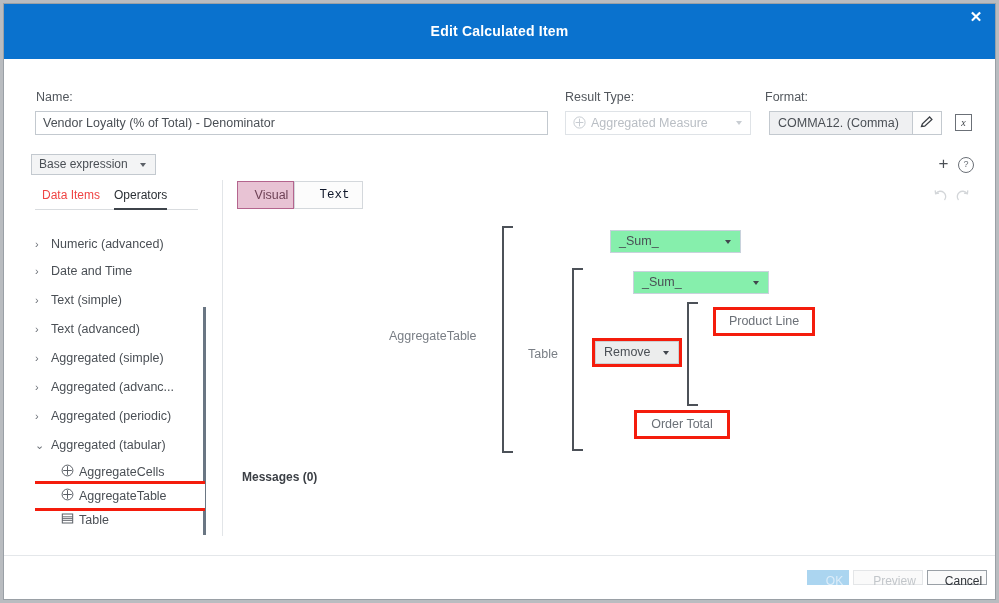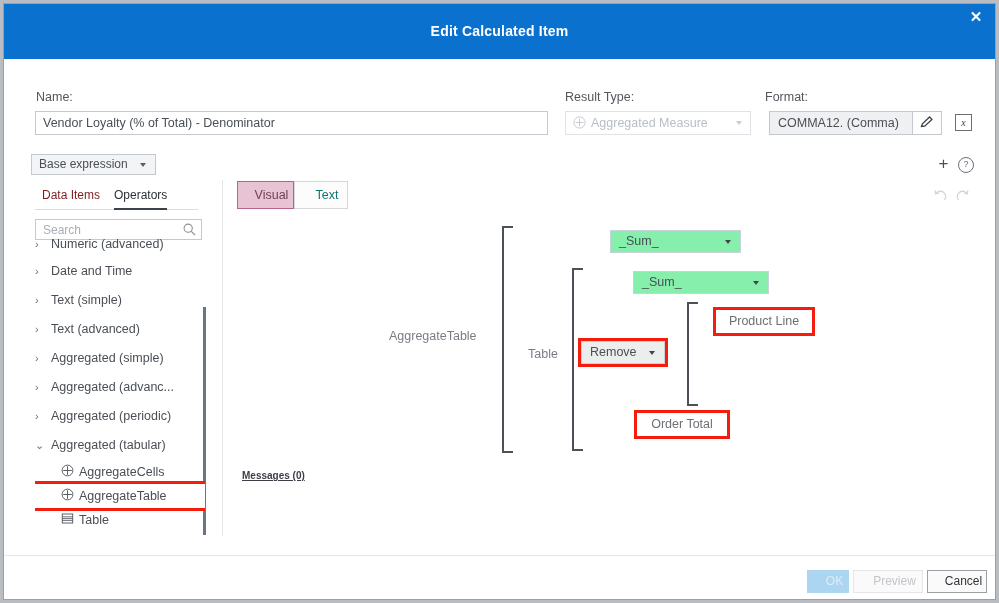--- a/index.html
+++ b/index.html
@@ -116,21 +116,21 @@
   .tb-undo{position:absolute;left:928px;top:184px;width:16px;height:16px;cursor:pointer;}
   .tb-redo{position:absolute;left:951px;top:184px;width:16px;height:16px;cursor:pointer;}
 
   
   .tabs-row{
     position:absolute;left:31px;top:181px;width:163px;height:24px;
     border-bottom:1px solid #d9dcdf;
   }
   .ltab{
     position:absolute;top:0;height:23px;line-height:20px;
-    font-size:12px;color:#7f1d1d;cursor:pointer;
+    font-size:12px;color:#ef4444;cursor:pointer;
   }
   .ltab.di{left:7px;}
   .ltab.op{left:79px;}
   .ltab.active{color:#2b3035;border-bottom:2px solid #3d434a;}
 
   .search-wrap{
     position:absolute;left:31px;top:215px;width:167px;height:21px;
     border:1px solid #c3c9cf;background:#fff;box-sizing:border-box;
   }
   .search-input{
@@ -183,21 +183,21 @@
     position:absolute;left:233px;top:177px;height:28px;
   }
   .vt-btn{
     position:absolute;top:0;height:28px;line-height:27px;
     box-sizing:border-box;text-align:center;font-size:12.5px;cursor:pointer;padding-left:12px;
   }
   .vt-btn.visual{
     left:0;width:57px;background:#e8c3d4;border:1px solid #b4658e;color:#6e4256;
   }
   .vt-btn.text{
-    left:57px;width:54px;background:#fcfcfc;border:1px solid #d4d8dc;color:#0f766e;
+    left:57px;width:69px;background:#fcfcfc;border:1px solid #d4d8dc;color:#0f172a;font-family:Liberation Mono, monospace;
   }
 
   
   .canvas{
     position:absolute;left:225px;top:210px;width:766px;height:240px;
   }
   .exprlabel{
     position:absolute;font-size:12.5px;color:#797e85;white-space:nowrap;
   }
   .bracket{
@@ -208,39 +208,39 @@
     position:absolute;height:23px;box-sizing:border-box;
     border:1px solid #c8d2dc;background:#86efac;
     font-size:12.5px;color:#4a4f55;cursor:pointer;
   }
   .ddl .dt{position:absolute;left:8px;top:0;line-height:21px;}
   .ddl .caret{
     position:absolute;right:9px;top:9px;
     border-left:3.5px solid transparent;border-right:3.5px solid transparent;
     border-top:4.5px solid #41464d;
   }
-  .ddl.gray{background:#eceded;border:1px solid #cdd0d3;}
+  .ddl.gray{background:#eceded;border:1px solid #cdd0d3;margin-left:14px;}
   .tokbox{
     position:absolute;height:23px;line-height:23px;
     text-align:center;font-size:12.5px;color:#6b7077;
     background:#fff;cursor:pointer;box-sizing:border-box;
   }
   .redring{box-shadow:0 0 0 3px #f41c0c;}
 
   .messages{
     position:absolute;left:238px;top:466px;
-    font-size:10px;font-weight:bold;color:#3b3f45;text-decoration:underline;
+    font-size:12px;font-weight:bold;color:#3b3f45;
   }
 
   
   .footer-sep{
     position:absolute;left:0;top:551px;width:100%;height:1px;background:#e4e7ea;
   }
   .fbtn{
-    position:absolute;top:566px;height:23px;line-height:21px;
+    position:absolute;top:566px;height:15px;line-height:21px;
     box-sizing:border-box;text-align:center;font-size:12px;cursor:pointer;padding-left:13px;
   }
   .fbtn.ok{left:803px;width:42px;background:#abd5f0;color:#dcedf9;border:1px solid #abd5f0;}
   .fbtn.preview{left:849px;width:70px;background:#fafafa;color:#c2c6ca;border:1px solid #e4e6e8;}
   .fbtn.cancel{left:923px;width:60px;background:#fafafa;color:#32363b;border:1px solid #9aa0a6;}
 </style>
 </head>
 <body>
 
 <div id="dialog">
@@ -295,29 +295,20 @@
       <path d="M3.5 12 A5 5 0 1 1 11.8 5.2" fill="none" stroke="#d3d6d9" stroke-width="1.3"></path>
       <path d="M12.8 2.4 L12.4 5.8 L9 5.2" fill="none" stroke="#d3d6d9" stroke-width="1.3"></path>
     </svg>
   </div>
 
   <div class="tabs-row">
     <div class="ltab di">Data Items</div>
     <div class="ltab op active">Operators</div>
   </div>
 
-  <div class="search-wrap">
-    <input class="search-input" placeholder="Search" style="">
-    <span class="search-icon">
-      <svg width="13" height="13" viewBox="0 0 13 13">
-        <circle cx="5.2" cy="5.2" r="4.1" fill="none" stroke="#8b9097" stroke-width="1.1"></circle>
-        <path d="M8.3 8.3 L12 12" stroke="#8b9097" stroke-width="1.1"></path>
-      </svg>
-    </span>
-  </div>
 
   <div class="tree">
     <div class="tnode first">
       <span class="chev">›</span><span>Numeric (advanced)</span>
     </div>
     <div class="tnode">
       <span class="chev">›</span><span>Date and Time</span>
     </div>
     <div class="tnode">
       <span class="chev">›</span><span>Text (simple)</span>

